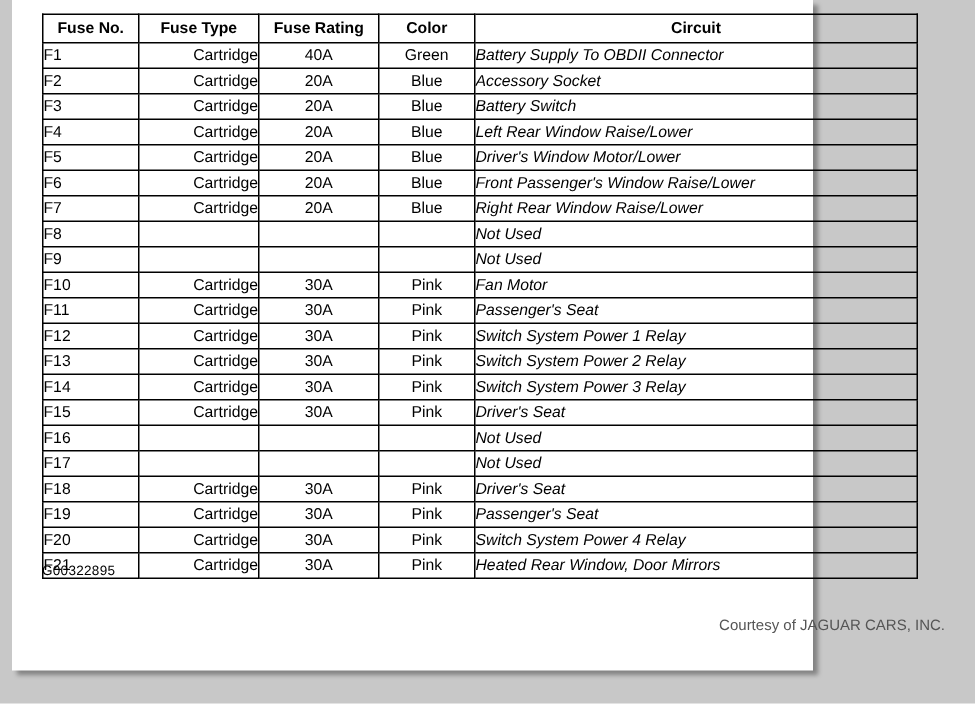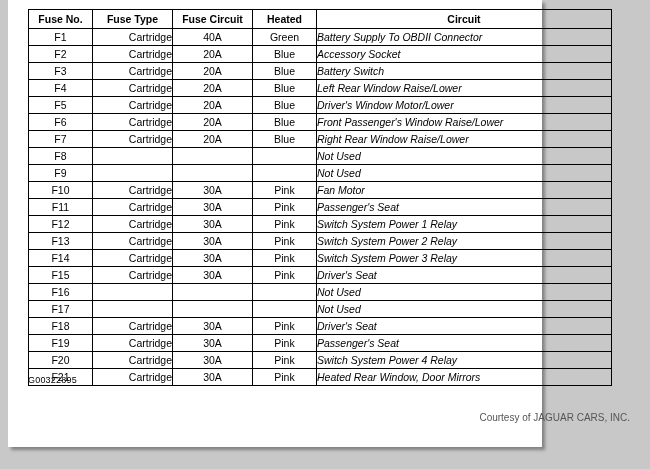--- a/index.html
+++ b/index.html
@@ -52,21 +52,21 @@
     height: 18px;
     font-size: 10.5px;
   }
   
   col.c-no      { width: 64px; }
   col.c-type    { width: 80px; }
   col.c-rating  { width: 80px; }
   col.c-color   { width: 64px; }
   col.c-circuit { width: 295px; }
 
-  td.c-no      { text-align: center; padding-left: 4px; }
+  td.c-no      { text-align: left; padding-left: 4px; }
   td.c-type    { text-align: right; }
   td.c-rating  { text-align: center; }
   td.c-color   { text-align: center; }
   td.c-circuit { text-align: left; padding-left: 4px; font-style: italic; }
 
   .doc-code {
     position: absolute;
     left: 20px;
     top: 375px;
     font-size: 9px;
@@ -94,22 +94,22 @@
         <col class="c-no">
         <col class="c-type">
         <col class="c-rating">
         <col class="c-color">
         <col class="c-circuit">
       </colgroup>
       <thead>
         <tr>
           <th>Fuse No.</th>
           <th>Fuse Type</th>
-          <th>Fuse Circuit</th>
-          <th>Heated</th>
+          <th>Fuse Rating</th>
+          <th>Color</th>
           <th>Circuit</th>
         </tr>
       </thead>
       <tbody id="table-body">
           <tr>
             <td class="c-no">F1</td>
             <td class="c-type">Cartridge</td>
             <td class="c-rating">40A</td>
             <td class="c-color">Green</td>
             <td class="c-circuit">Battery Supply To OBDII Connector</td>

